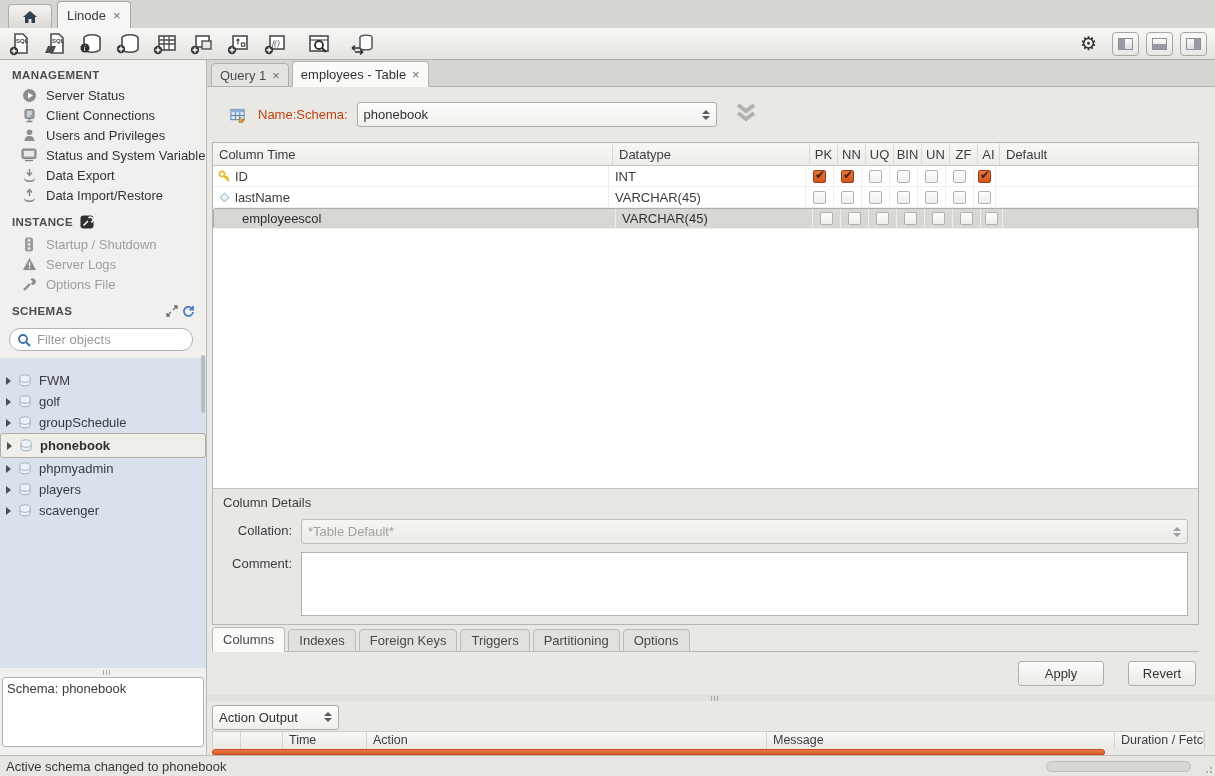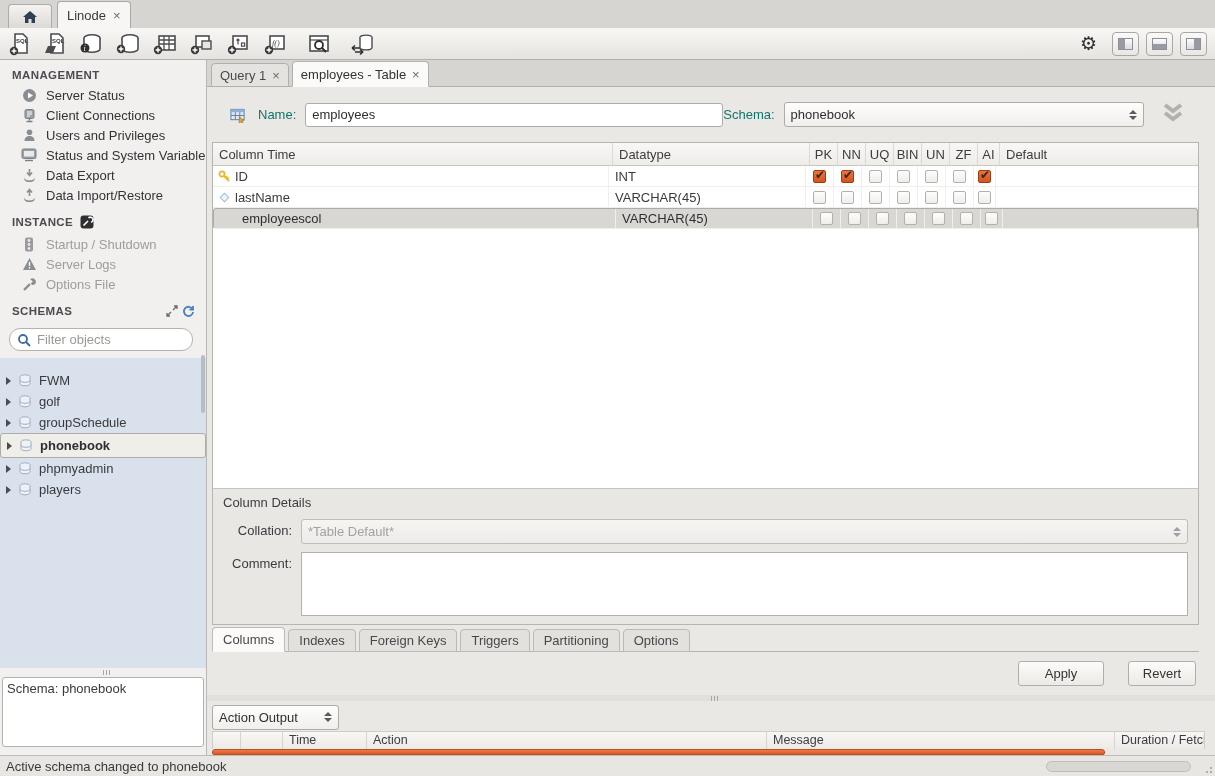--- a/index.html
+++ b/index.html
@@ -55,21 +55,21 @@
   .oi-box { margin:0 2px 8px 2px; height:70px; background:#fff; border:1px solid #b3b1ad; border-radius:3px; padding:3px 4px; }
 
   
   .main { flex:1; display:flex; flex-direction:column; min-width:0; background:#eae8e5; }
   .etabs { height:27px; background:#d7d5d1; display:flex; align-items:flex-end; gap:3px; padding-left:4px; border-bottom:1px solid #b2b0ac; }
   .etab { height:24px; display:flex; align-items:center; gap:6px; padding:0 8px; background:#e5e3df; border:1px solid #b2b0ac; border-radius:4px 4px 0 0; margin-bottom:-1px; color:#4a4a4c; }
   .etab.active { background:#fafaf8; height:26px; border-bottom:1px solid #fafaf8; z-index:2; color:#333; }
 
   .editor { flex:1; display:flex; flex-direction:column; min-height:0; padding:0 16px 0 5px; }
   .form-row { height:55px; display:flex; align-items:center; flex:0 0 55px; }
-  .lab { color:#0f766e; }
+  .lab { color:#c2410c; }
   .txt-input { height:24px; border:1px solid #aeaca8; border-radius:3px; background:#fff; font:13px "Liberation Sans",sans-serif; color:#2f2f31; padding:0 6px; outline:none; }
   .sel { height:25px; border:1px solid #aeaca8; border-radius:3px; background:linear-gradient(#fdfdfc,#f0efec); display:flex; align-items:center; padding:0 6px; color:#2f2f31; }
   .sel .sp { flex:1; }
   .spinner { display:flex; flex-direction:column; align-items:center; line-height:0; gap:2px; }
   .spinner i { width:0; height:0; border-left:4px solid transparent; border-right:4px solid transparent; }
   .spinner .up { border-bottom:4px solid #5b5b5d; }
   .spinner .dn { border-top:4px solid #5b5b5d; }
 
   .tbox { flex:1; border:1px solid #b7b5b1; background:#fff; display:flex; flex-direction:column; min-height:0; }
   .g-head { display:flex; height:23px; background:linear-gradient(#f8f7f5,#edece9); border-bottom:1px solid #c9c7c3; flex:0 0 23px; }
@@ -440,20 +440,31 @@
           <span class="tri"></span>
           <span class="icon16">
               <svg width="14" height="13" viewBox="0 0 14 13">
                 <ellipse cx="7" cy="2.8" rx="5" ry="2" fill="#eef2f7" stroke="#9fb0c0"></ellipse>
                 <path d="M2 2.8 v7 c0 1.1 2.2 2 5 2 s5-.9 5-2 v-7" fill="#eef2f7" stroke="#9fb0c0"></path>
                 <path d="M2 6.3 c0 1.1 2.2 2 5 2 s5-.9 5-2" fill="none" stroke="#9fb0c0"></path>
               </svg>
             </span>
           <span>players</span>
         </div>
+        <div class="schema-row">
+          <span class="tri"></span>
+          <span class="icon16">
+              <svg width="14" height="13" viewBox="0 0 14 13">
+                <ellipse cx="7" cy="2.8" rx="5" ry="2" fill="#eef2f7" stroke="#9fb0c0"></ellipse>
+                <path d="M2 2.8 v7 c0 1.1 2.2 2 5 2 s5-.9 5-2 v-7" fill="#eef2f7" stroke="#9fb0c0"></path>
+                <path d="M2 6.3 c0 1.1 2.2 2 5 2 s5-.9 5-2" fill="none" stroke="#9fb0c0"></path>
+              </svg>
+            </span>
+          <span>scavenger</span>
+        </div>
       </div>
 
       <div class="side-scrollthumb"></div>
 
       <div class="side-grip">
           <span class="grip"></span>
         </div>
 
       <div class="oi-box">
         <span>Schema: phonebook</span>
@@ -477,21 +488,20 @@
         <div class="form-row">
           <span class="icon16" style="margin-left:18px;">
             <svg width="17" height="16" viewBox="0 0 17 16">
                 <rect x="1" y="2" width="14" height="11" fill="#dfe9f4" stroke="#5b7ea6"></rect>
                 <rect x="1" y="2" width="14" height="3" fill="#8fb0d4"></rect>
                 <path d="M1 8.5 h14 M5.7 5 v8 M10.4 5 v8" stroke="#5b7ea6" stroke-width="1"></path>
                 <path d="M10 10 l5 4 -2.2.3 1 2 -1.6.8 -1-2 -1.6 1.6z" fill="#e8a33c" stroke="#9c6a14" stroke-width=".6"></path>
               </svg>
           </span>
           <span class="lab" style="margin-left:12px;">Name:</span>
-          <input class="txt-input" style="width: 418px; margin-left: 9px;" value="employees">
           <span class="lab" style="">Schema:</span>
           <div class="sel" style="width:360px; margin-left:9px;">
             <span>phonebook</span>
             <span class="sp"></span>
             <span class="spinner">
                 <i class="up"></i>
                 <i class="dn"></i>
               </span>
           </div>
           <span style="margin-left:16px;">

